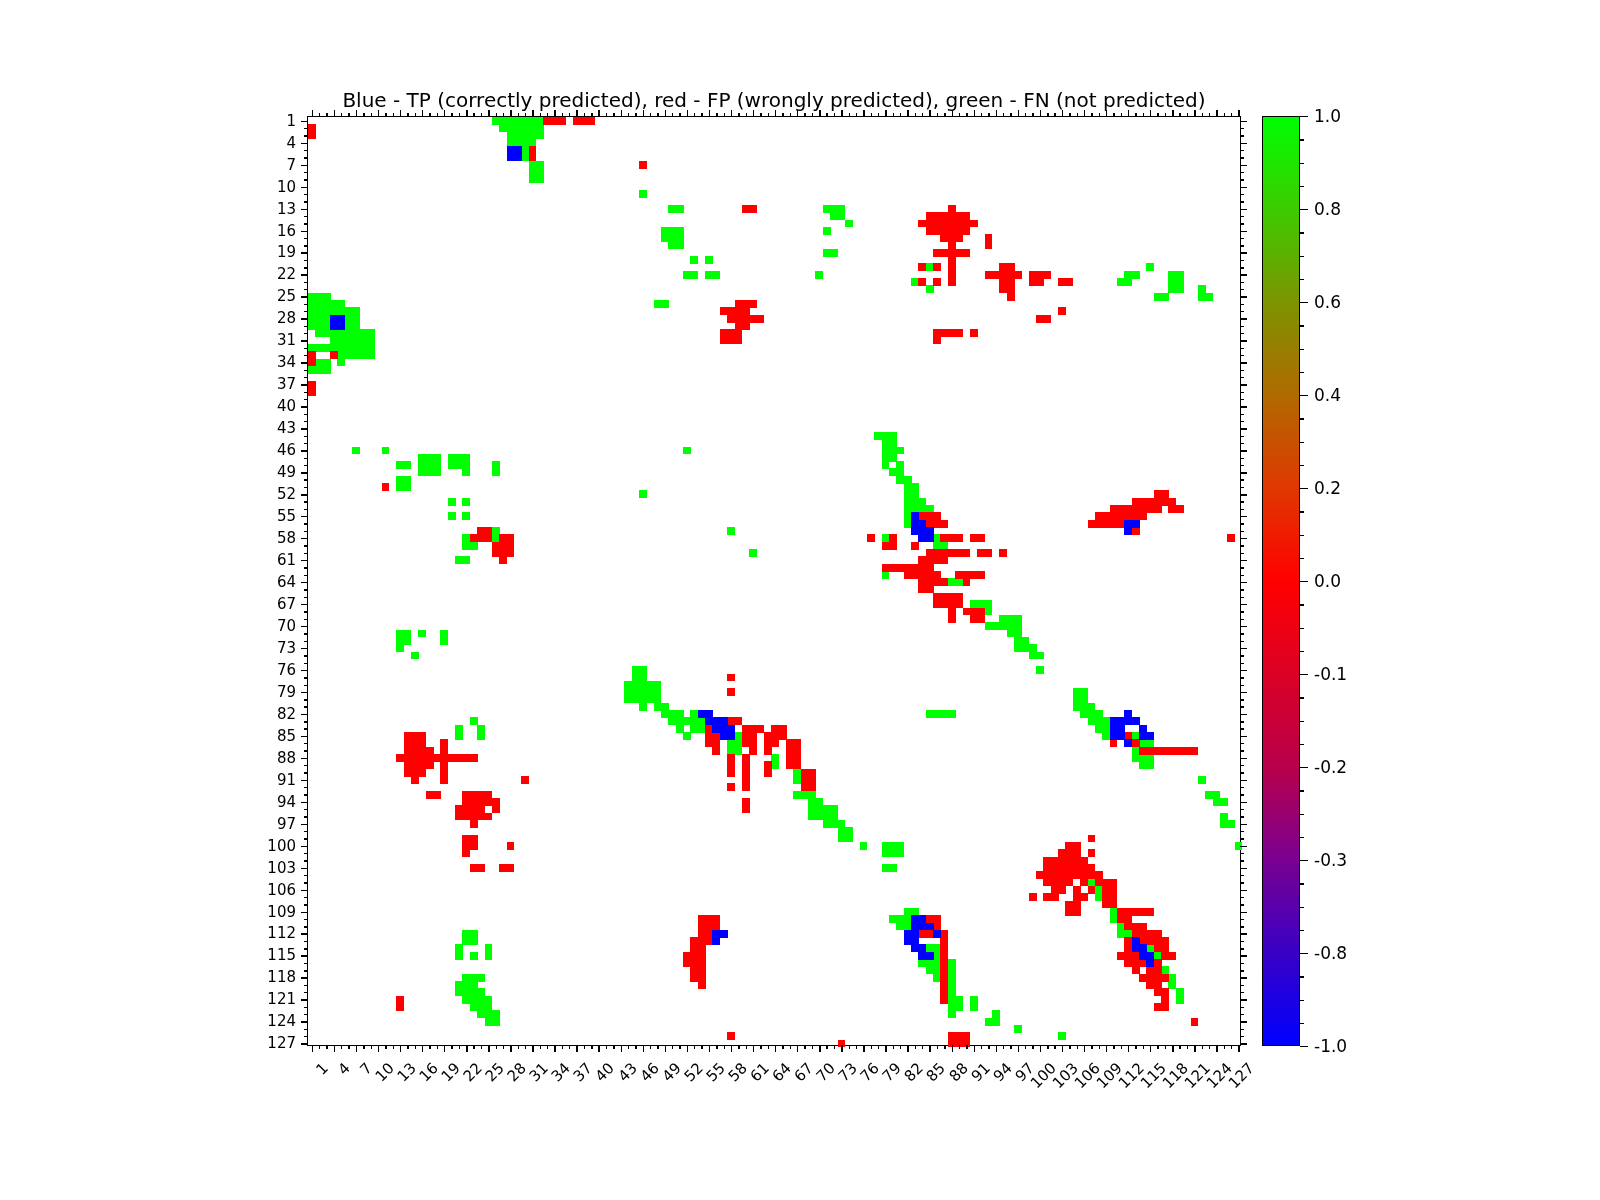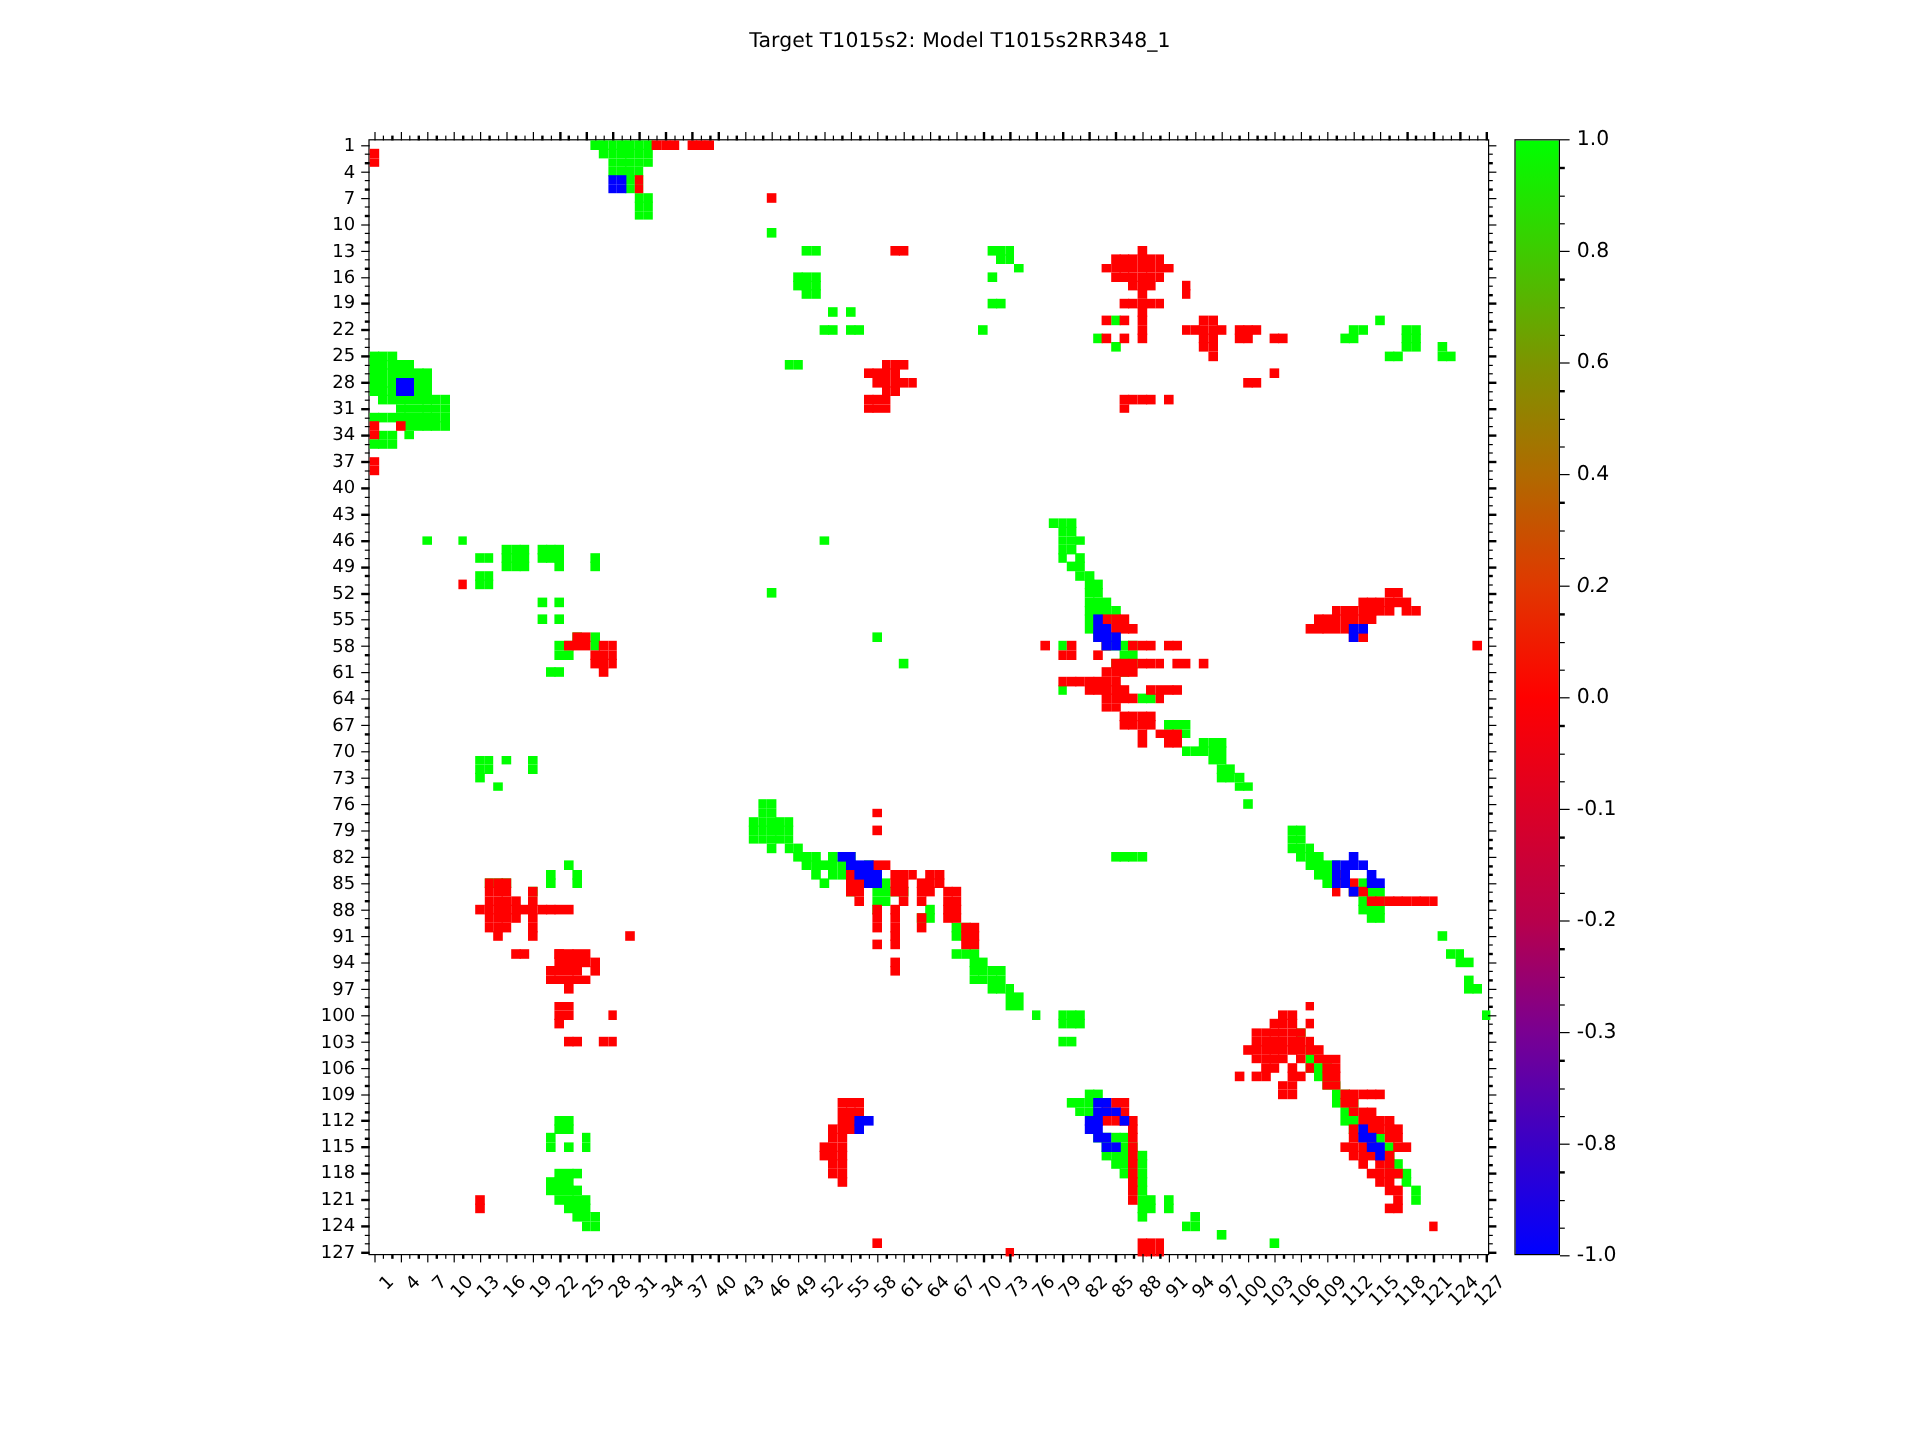--- a/index.html
+++ b/index.html
@@ -51,23 +51,23 @@
   .cb-tick.minor{width:4px;}
   .cb-lab{position:absolute;left:100%;margin-left:14px;font-size:17px;color:#000;
           white-space:nowrap;transform:translateY(-50%);}
 </style>
 </head>
 <body>
 
 <div id="page">
 
   <div class="title-block">
-    <div class="title-line">Target T1015s2: Model T1015s2RR348_1</div>
   </div>
 
+  <div class="axes-title">Blue - TP (correctly predicted), red - FP (wrongly predicted), green - FN (not predicted)</div>
 
   <div id="plot-frame">
     <div id="cells">
         <div class="cell" style="left: 183.858px; top: 0px; width: 7.85433px; height: 7.82283px; background: rgb(0, 255, 0);"></div>
         <div class="cell" style="left: 191.213px; top: 0px; width: 7.85433px; height: 7.82283px; background: rgb(0, 255, 0);"></div>
         <div class="cell" style="left: 198.567px; top: 0px; width: 7.85433px; height: 7.82283px; background: rgb(0, 255, 0);"></div>
         <div class="cell" style="left: 205.921px; top: 0px; width: 7.85433px; height: 7.82283px; background: rgb(0, 255, 0);"></div>
         <div class="cell" style="left: 213.276px; top: 0px; width: 7.85433px; height: 7.82283px; background: rgb(0, 255, 0);"></div>
         <div class="cell" style="left: 220.63px; top: 0px; width: 7.85433px; height: 7.82283px; background: rgb(0, 255, 0);"></div>
         <div class="cell" style="left: 227.984px; top: 0px; width: 7.85433px; height: 7.82283px; background: rgb(0, 255, 0);"></div>
@@ -1778,21 +1778,21 @@
     <div id="cbticks">
         <div class="cb-tick" style="top: 0px;"></div>
         <div class="cb-lab" style="top: 0px;">1.0</div>
         <div class="cb-tick" style="top: 93px;"></div>
         <div class="cb-lab" style="top: 93px;">0.8</div>
         <div class="cb-tick" style="top: 186px;"></div>
         <div class="cb-lab" style="top: 186px;">0.6</div>
         <div class="cb-tick" style="top: 279px;"></div>
         <div class="cb-lab" style="top: 279px;">0.4</div>
         <div class="cb-tick" style="top: 372px;"></div>
-        <div class="cb-lab" style="top: 372px; font-style: italic;">0.2</div>
+        <div class="cb-lab" style="top: 372px;">0.2</div>
         <div class="cb-tick" style="top: 465px;"></div>
         <div class="cb-lab" style="top: 465px;">0.0</div>
         <div class="cb-tick" style="top: 558px;"></div>
         <div class="cb-lab" style="top: 558px;">-0.1</div>
         <div class="cb-tick" style="top: 651px;"></div>
         <div class="cb-lab" style="top: 651px;">-0.2</div>
         <div class="cb-tick" style="top: 744px;"></div>
         <div class="cb-lab" style="top: 744px;">-0.3</div>
         <div class="cb-tick" style="top: 837px;"></div>
         <div class="cb-lab" style="top: 837px;">-0.8</div>

